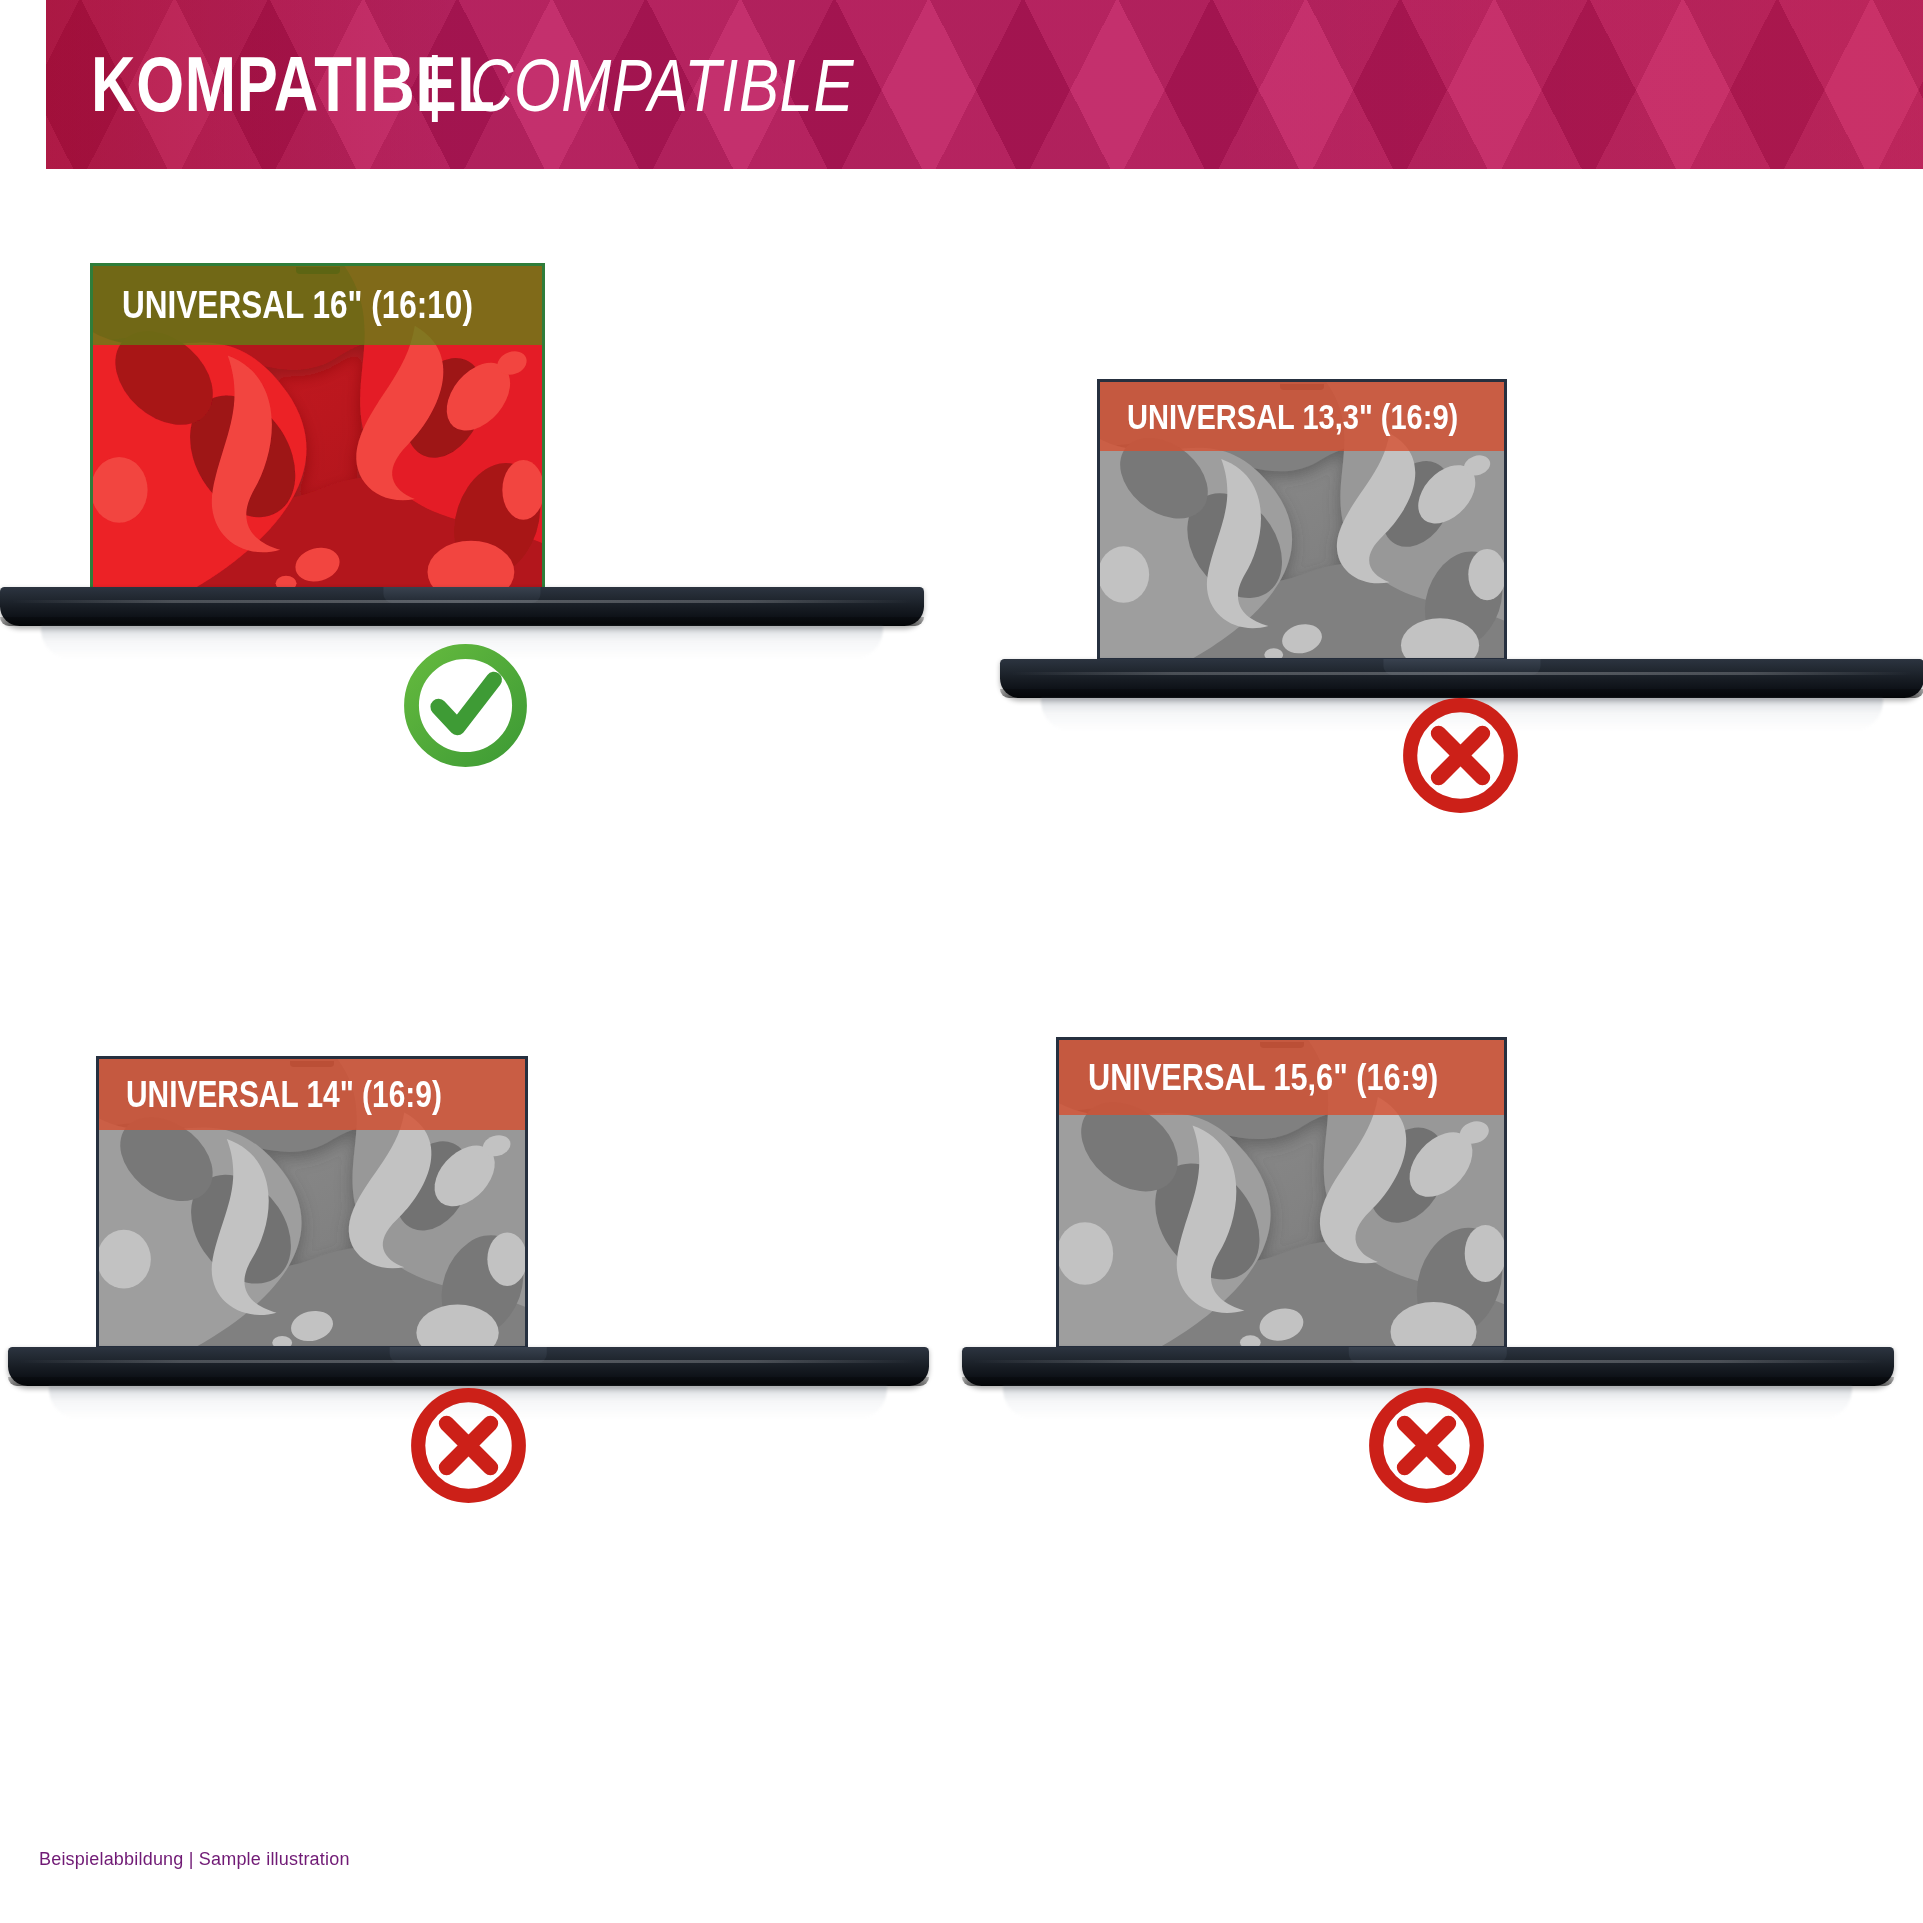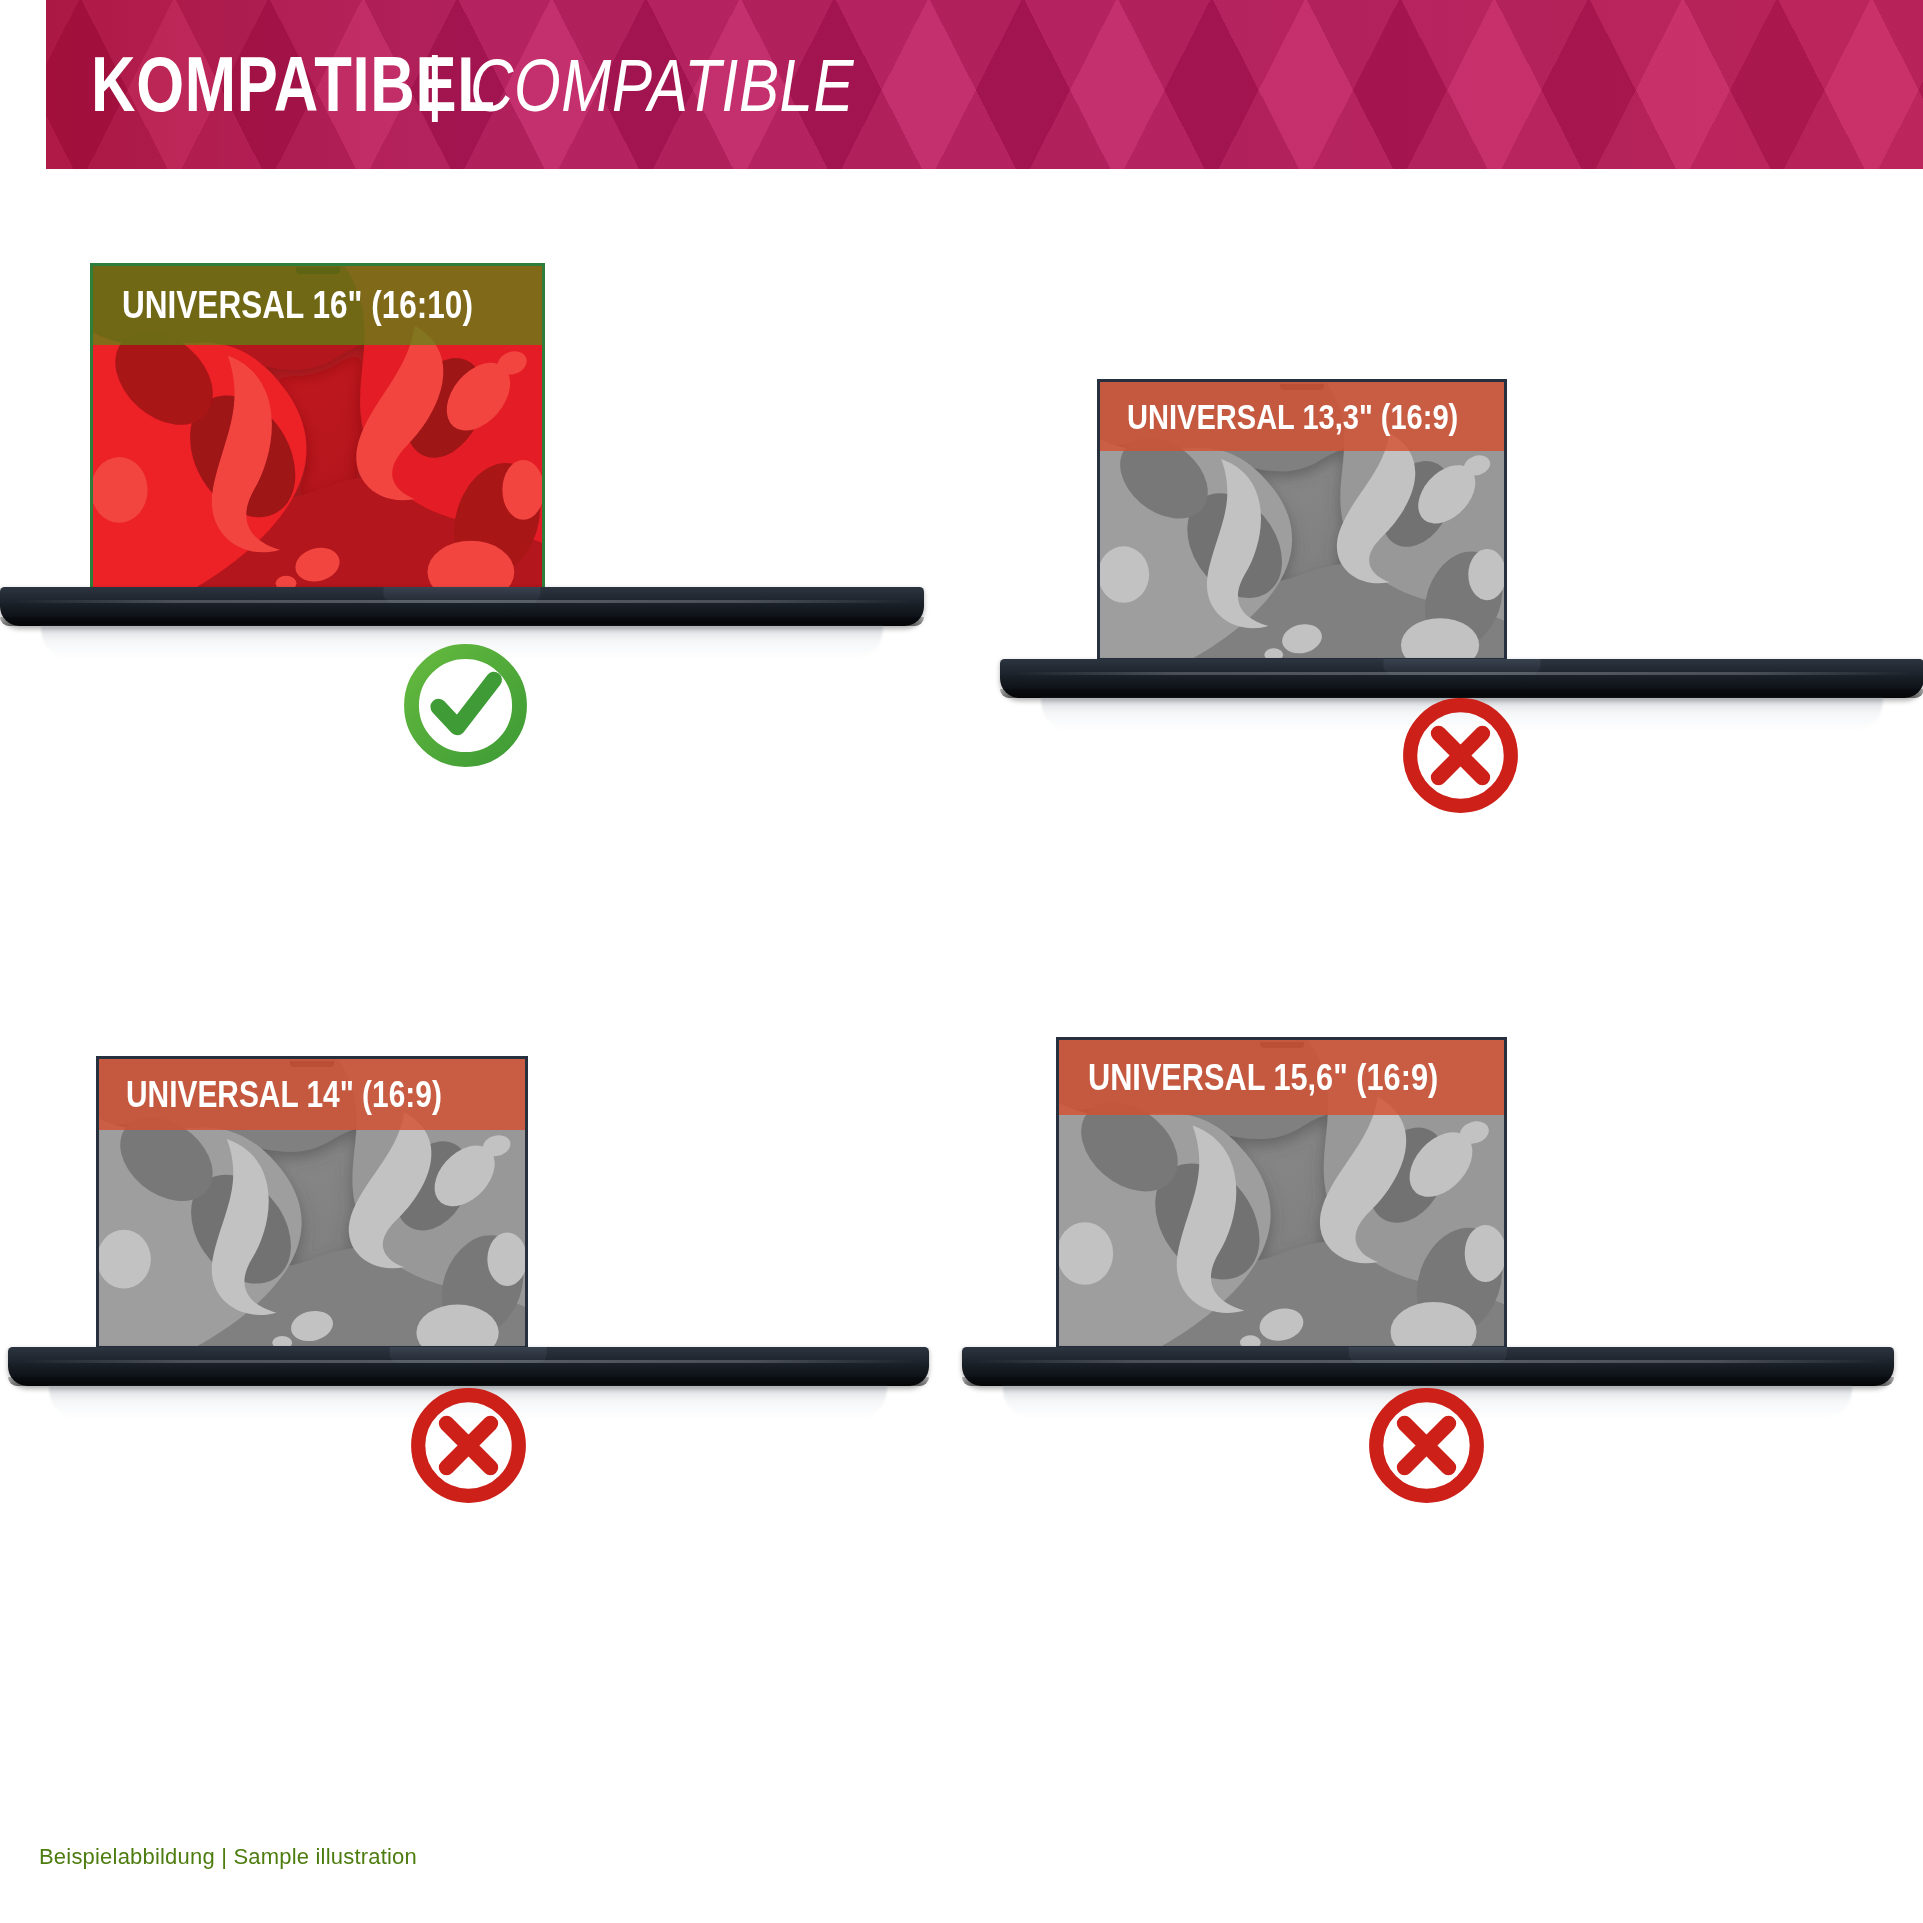--- a/index.html
+++ b/index.html
@@ -146,22 +146,22 @@
     filter:blur(0.8px);
   }
 
   
   .badge{ position:absolute; }
   .badge svg{ display:block; }
 
   
   #footer{
     position:absolute;left:39px;bottom:54px;
-    color:#4d7c0f;
-    font-size:22px;
+    color:#701a75;
+    font-size:18px;
     font-weight:400;
     letter-spacing:0.2px;
   }
 </style>
 </head>
 <body>
 
 <div id="header">
   <div class="argyle"></div>
   <div class="sheen"></div>

